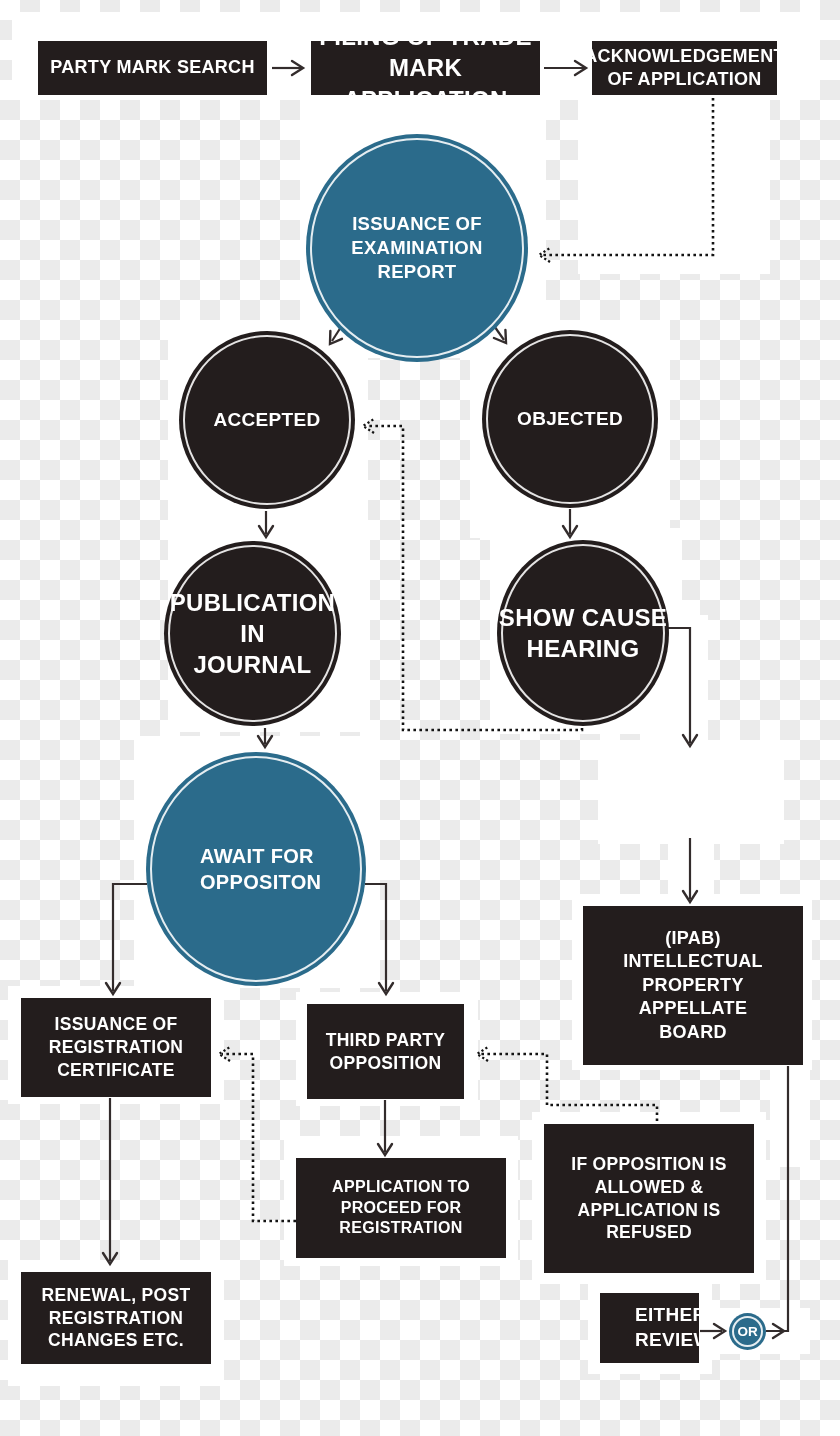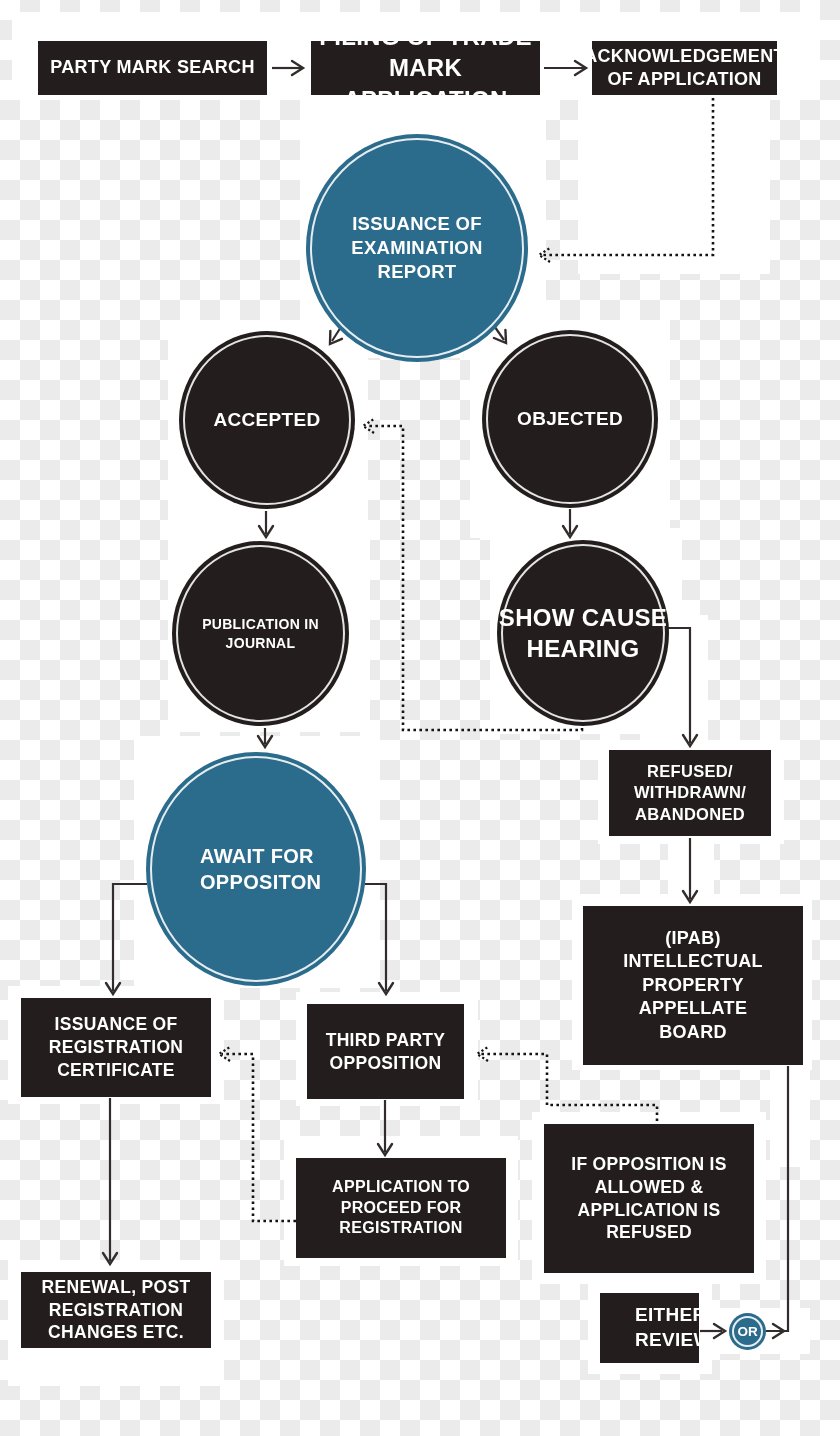--- a/index.html
+++ b/index.html
@@ -30,30 +30,30 @@
         border-radius:50%;pointer-events:none;}
   .teal{background:#2b6b8b;}
   .align-left{justify-content:flex-start;text-align:left;}
 
   #n-trade{left:38px;top:41px;width:229px;height:54px;font-size:18px;}
   #n-filing{left:311px;top:41px;width:229px;height:54px;font-size:24px;}
   #n-ack{left:592px;top:41px;width:185px;height:54px;font-size:18px;}
   #n-exam{left:306px;top:134px;width:222px;height:228px;font-size:18.5px;}
   #n-accepted{left:179px;top:331px;width:176px;height:178px;font-size:19px;}
   #n-objected{left:482px;top:330px;width:176px;height:178px;font-size:19px;}
-  #n-publication{left:172px;top:541px;width:177px;height:185px;font-size:14px;}
+  #n-publication{left:164px;top:541px;width:177px;height:185px;font-size:24px;}
   #n-showcause{left:497px;top:540px;width:172px;height:186px;font-size:24px;}
   #n-await{left:146px;top:752px;width:220px;height:234px;font-size:20px;padding-left:54px;box-sizing:border-box;}
   #n-refused{left:609px;top:750px;width:162px;height:86px;font-size:16.5px;}
   #n-ipab{left:583px;top:906px;width:220px;height:159px;font-size:18px;}
   #n-cert{left:21px;top:998px;width:190px;height:99px;font-size:17.5px;}
   #n-third{left:307px;top:1004px;width:157px;height:95px;font-size:17.5px;}
   #n-app{left:296px;top:1158px;width:210px;height:100px;font-size:16px;}
   #n-ifopp{left:544px;top:1124px;width:210px;height:149px;font-size:17.5px;}
-  #n-renewal{left:21px;top:1272px;width:190px;height:76px;font-size:17.5px;}
+  #n-renewal{left:21px;top:1272px;width:190px;height:92px;font-size:17.5px;}
   #n-either{left:600px;top:1293px;width:99px;height:70px;font-size:19px;padding-left:35px;box-sizing:border-box;}
   #n-or{left:729px;top:1313px;width:37px;height:37px;font-size:13.5px;letter-spacing:0;}
   #n-or::after{inset:3px;border-width:2px;}
 </style>
 </head>
 <body>
 
 <div class="canvas">
 
   <div class="checker"></div>
@@ -133,23 +133,20 @@
 EXAMINATION
 REPORT</span></div>
   <div class="node circle" id="n-accepted"><span>ACCEPTED</span></div>
   <div class="node circle" id="n-objected"><span>OBJECTED</span></div>
   <div class="node circle" id="n-publication"><span>PUBLICATION IN
 JOURNAL</span></div>
   <div class="node circle" id="n-showcause"><span>SHOW CAUSE
 HEARING</span></div>
   <div class="node circle teal align-left" id="n-await"><span>AWAIT FOR
 OPPOSITON</span></div>
-  <div class="node box" id="n-refused"><span>REFUSED/
-WITHDRAWN/
-ABANDONED</span></div>
   <div class="node box" id="n-ipab"><span>(IPAB)
 INTELLECTUAL
 PROPERTY
 APPELLATE
 BOARD</span></div>
   <div class="node box" id="n-cert"><span>ISSUANCE OF
 REGISTRATION
 CERTIFICATE</span></div>
   <div class="node box" id="n-third"><span>THIRD PARTY
 OPPOSITION</span></div>

